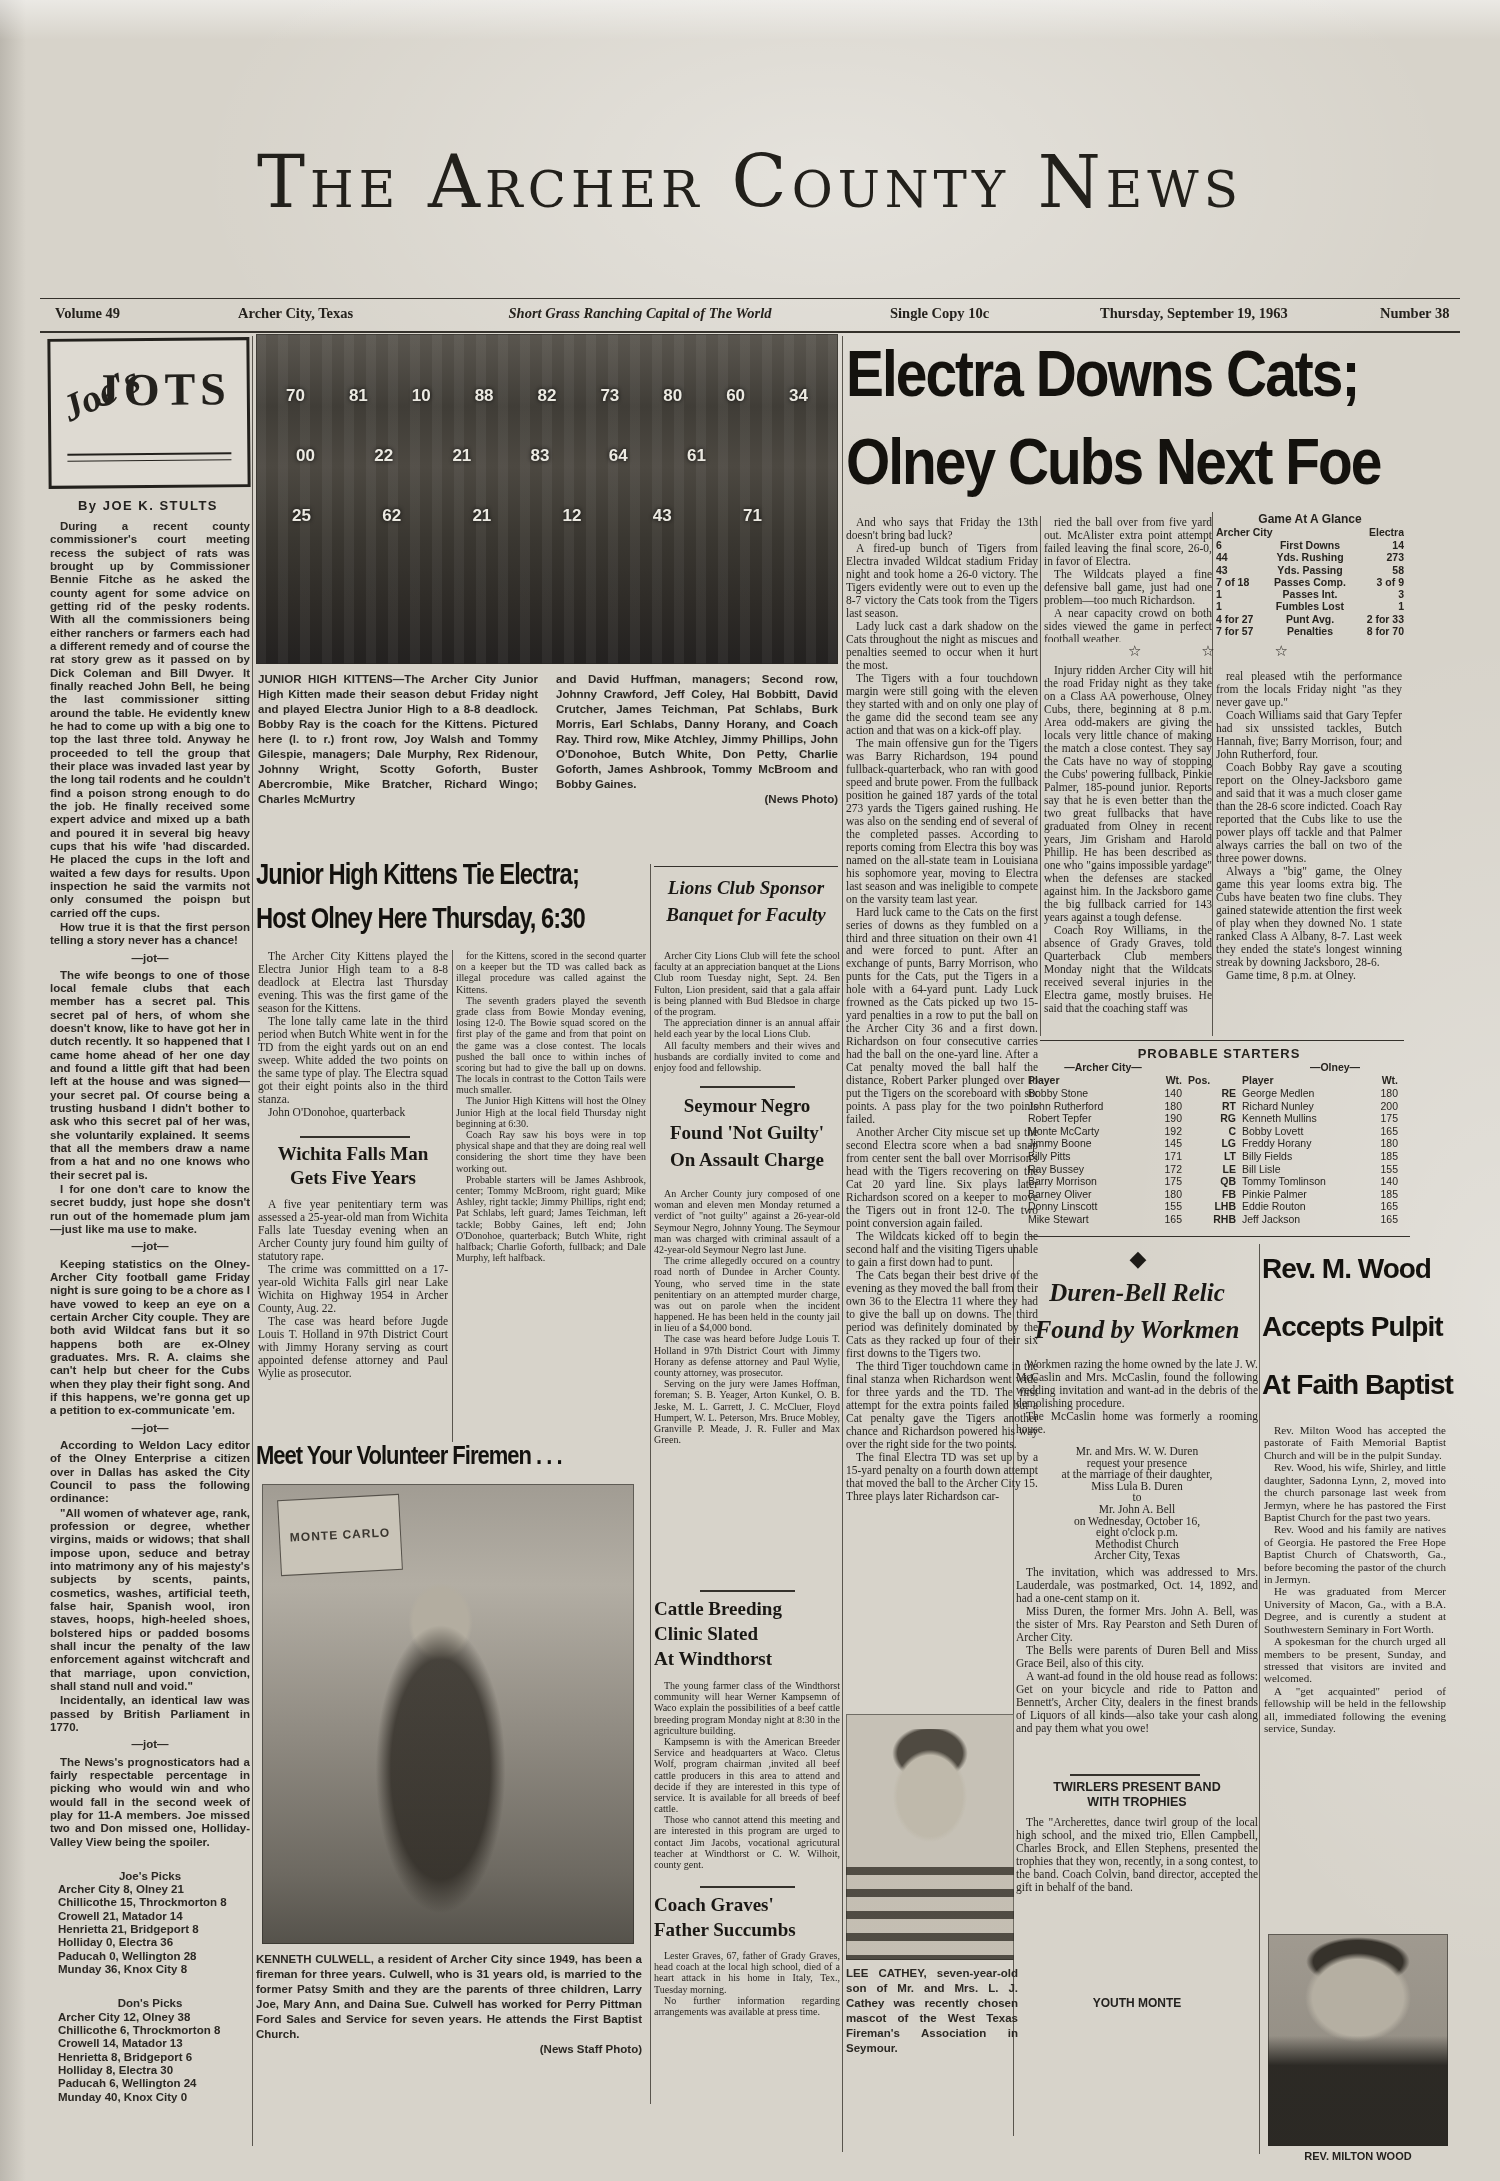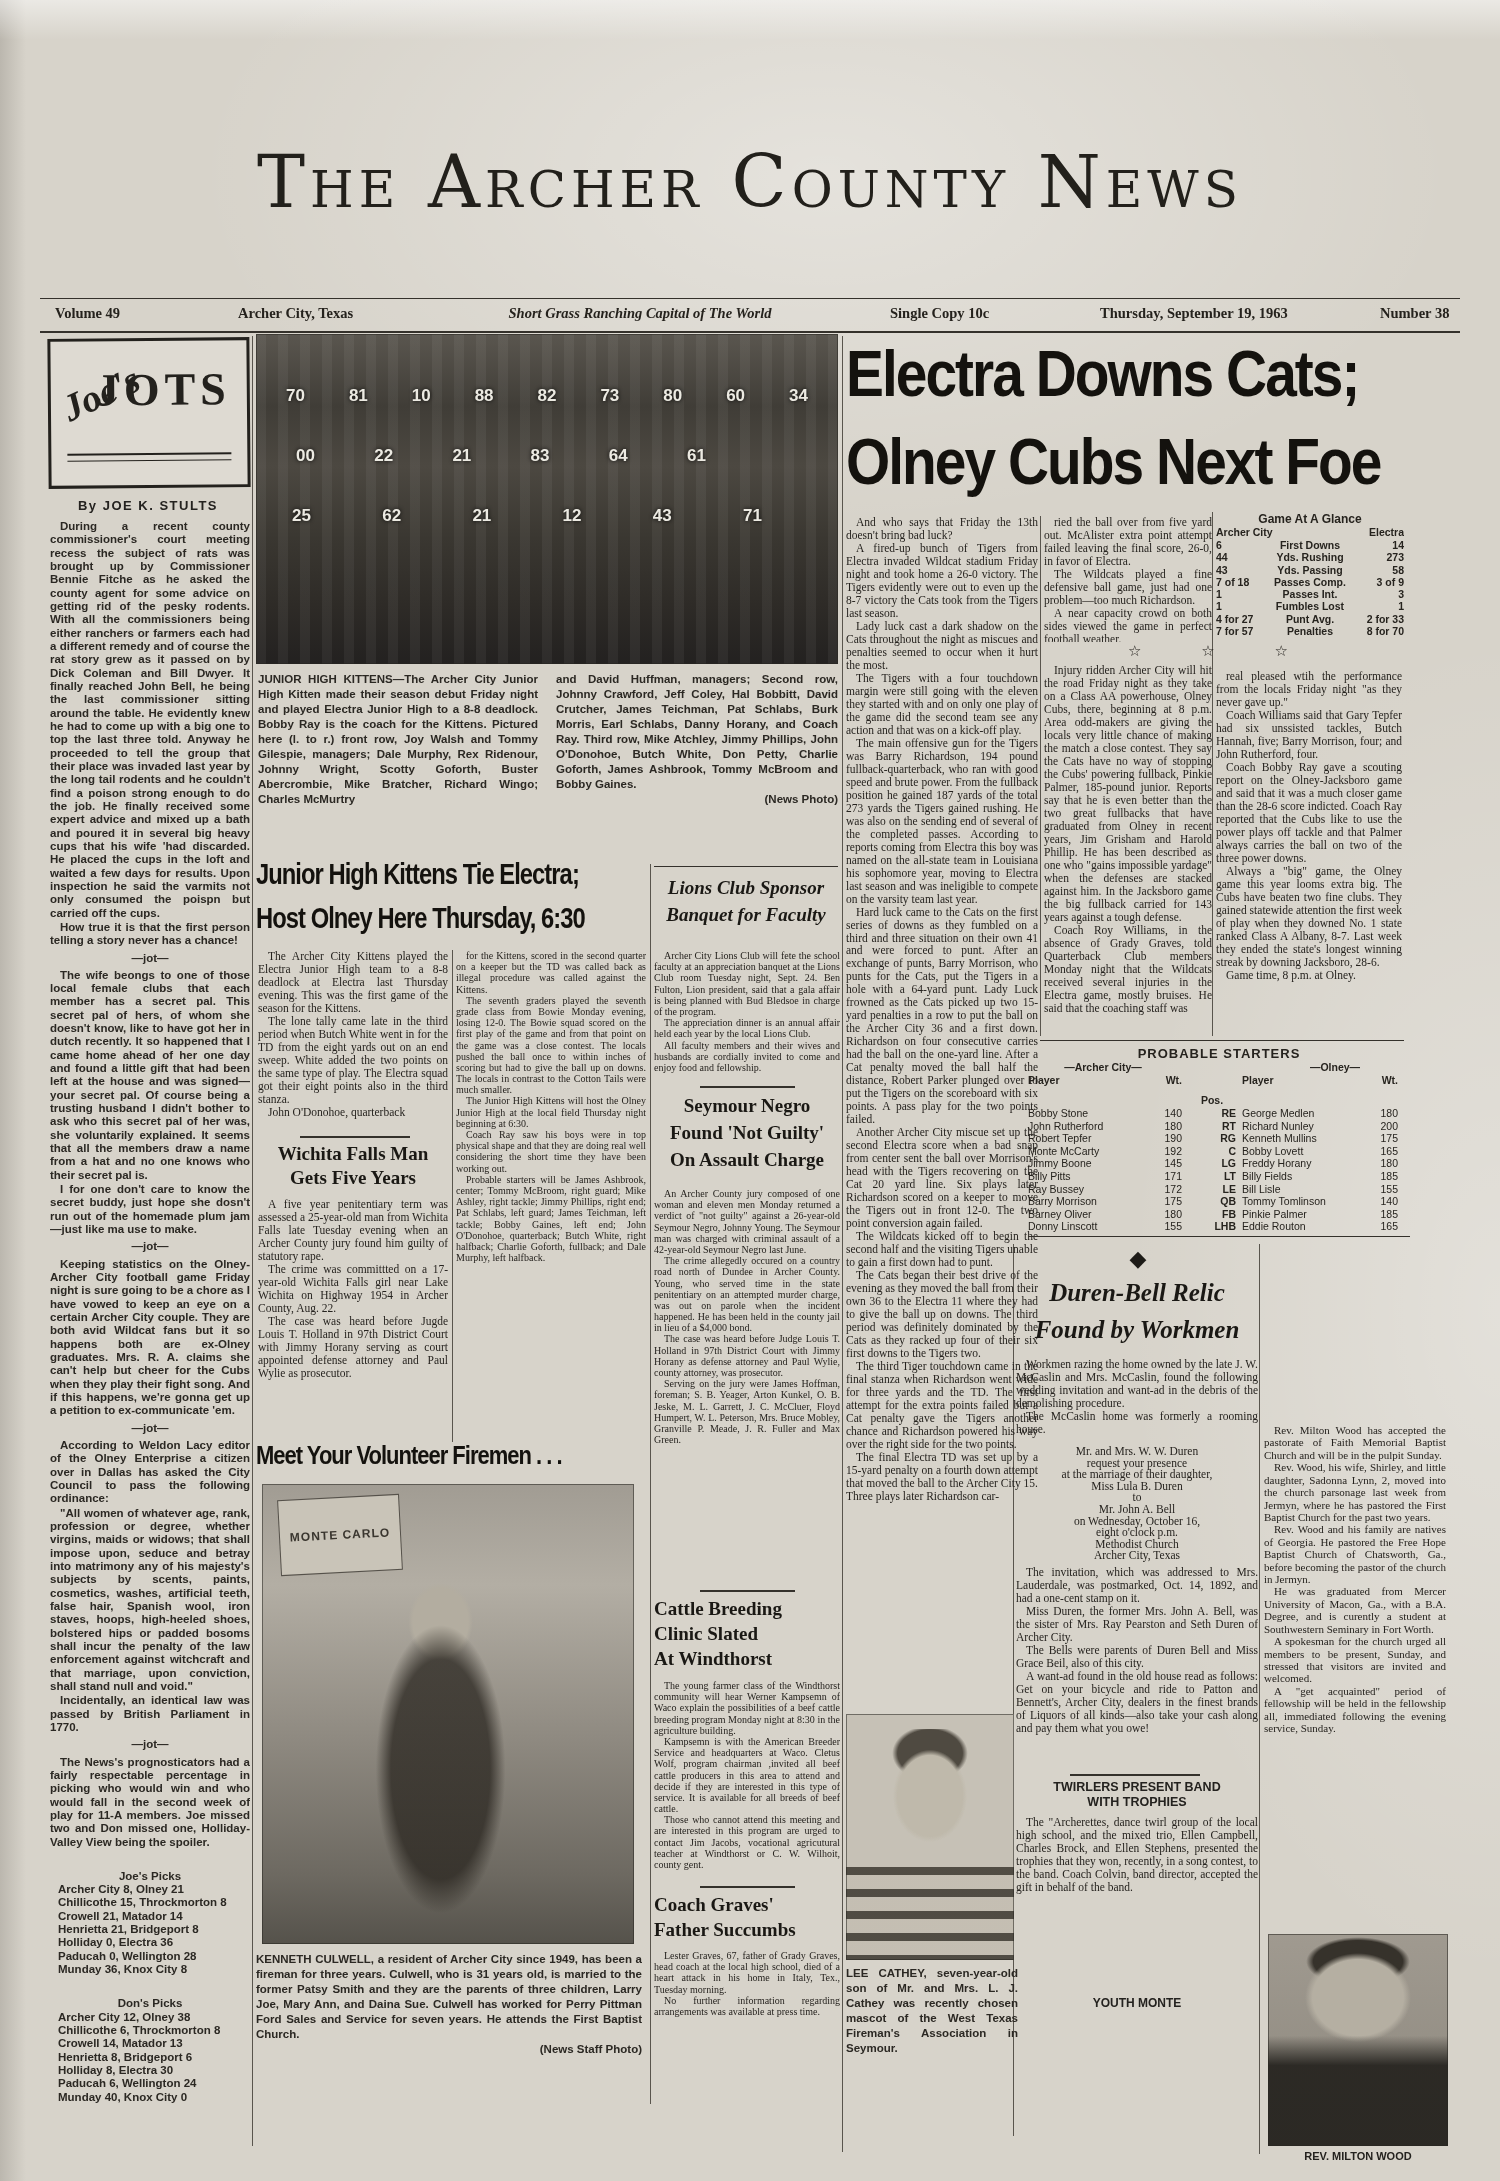--- a/index.html
+++ b/index.html
@@ -50,21 +50,21 @@
   .glance .trow span:nth-child(2){flex:1;text-align:center;}
   .glance .trow span:nth-child(3){width:56px;text-align:right;}
   .starters{font-family:"Liberation Sans",sans-serif;font-size:10.5px;color:#26231e;}
   .starters .trow{display:grid;grid-template-columns:112px 36px 48px 114px 36px;column-gap:6px;
                   line-height:12.6px;}
   .starters .trow span:nth-child(2),.starters .trow span:nth-child(5){text-align:right;}
   .starters .trow span:nth-child(3){text-align:right;font-weight:700;}
   .st-head{display:grid;grid-template-columns:112px 36px 48px 114px 36px;column-gap:6px;
            font-weight:700;line-height:13px;}
   .st-head span:nth-child(2),.st-head span:nth-child(5){text-align:right;}
-  .st-head span:nth-child(3){text-align:center;margin-top:20px;}
+  .st-head span:nth-child(3){text-align:left;}
   
   .photo{box-shadow:0 0 0 1px rgba(40,38,33,.55) inset;}
   .team-photo{background:
      repeating-linear-gradient(90deg, rgba(255,255,255,.05) 0 10px, rgba(0,0,0,0) 10px 22px),
      linear-gradient(180deg,#5a564f 0%,#403d37 22%,#4c4841 40%,#3a3731 62%,#2e2b27 82%,#232120 100%);}
   .jersey-row{position:absolute;display:flex;justify-content:space-between;
      font-family:"Liberation Sans",sans-serif;font-weight:700;font-size:17px;color:#eceae2;
      text-shadow:0 0 4px rgba(0,0,0,.9);}
   .firemen-photo{background:
      radial-gradient(ellipse 90px 200px at 48% 62%, rgba(40,36,30,.75) 0 55%, transparent 72%),
@@ -500,20 +500,27 @@
   <div class="abs" style="left:1016px;top:1780px;width:242px;height:32px;text-align:center;font-family:'Liberation Sans',sans-serif;font-weight:700;font-size:12.5px;line-height:15px;">
       <div class="ln">TWIRLERS PRESENT BAND</div>
       <div class="ln">WITH TROPHIES</div>
     </div>
   <div class="abs serif-body" style="left:1016px;top:1816px;width:242px;height:176px;">
       <p class="para">The "Archerettes, dance twirl group of the local high school, and the mixed trio, Ellen Campbell, Charles Brock, and Ellen Stephens, presented the trophies that they won, recently, in a song contest, to the band. Coach Colvin, band director, accepted the gift in behalf of the band.</p>
     </div>
 
   <div class="abs" style="left:1016px;top:1996px;width:242px;height:16px;text-align:center;font-family:'Liberation Sans',sans-serif;font-weight:700;font-size:12px;">YOUTH MONTE</div>
 
+  <div class="abs headline-sans" style="left:1262px;top:1240px;width:238px;height:178px;font-size:28px;white-space:normal;">
+    <div class="ln" style="line-height:58px;">
+        <div class="ln">Rev. M. Wood</div>
+        <div class="ln">Accepts Pulpit</div>
+        <div class="ln">At Faith Baptist</div>
+      </div>
+  </div>
   <div class="abs serif-body" style="left:1264px;top:1424px;width:182px;height:506px;font-size:11px;">
       <p class="para">Rev. Milton Wood has accepted the pastorate of Faith Memorial Baptist Church and will be in the pulpit Sunday.</p>
       <p class="para">Rev. Wood, his wife, Shirley, and little daughter, Sadonna Lynn, 2, moved into the church parsonage last week from Jermyn, where he has pastored the First Baptist Church for the past two years.</p>
       <p class="para">Rev. Wood and his family are natives of Georgia. He pastored the Free Hope Baptist Church of Chatsworth, Ga., before becoming the pastor of the church in Jermyn.</p>
       <p class="para">He was graduated from Mercer University of Macon, Ga., with a B.A. Degree, and is curently a student at Southwestern Seminary in Fort Worth.</p>
       <p class="para">A spokesman for the church urged all members to be present, Sunday, and stressed that visitors are invited and welcomed.</p>
       <p class="para">A "get acquainted" period of fellowship will be held in the fellowship all, immediated following the evening service, Sunday.</p>
     </div>
   <div class="abs photo wood-photo" style="left:1268px;top:1934px;width:180px;height:212px;"></div>
   <div class="abs" style="left:1262px;top:2150px;width:192px;height:16px;text-align:center;font-family:'Liberation Sans',sans-serif;font-weight:700;font-size:11px;">REV. MILTON WOOD</div>

